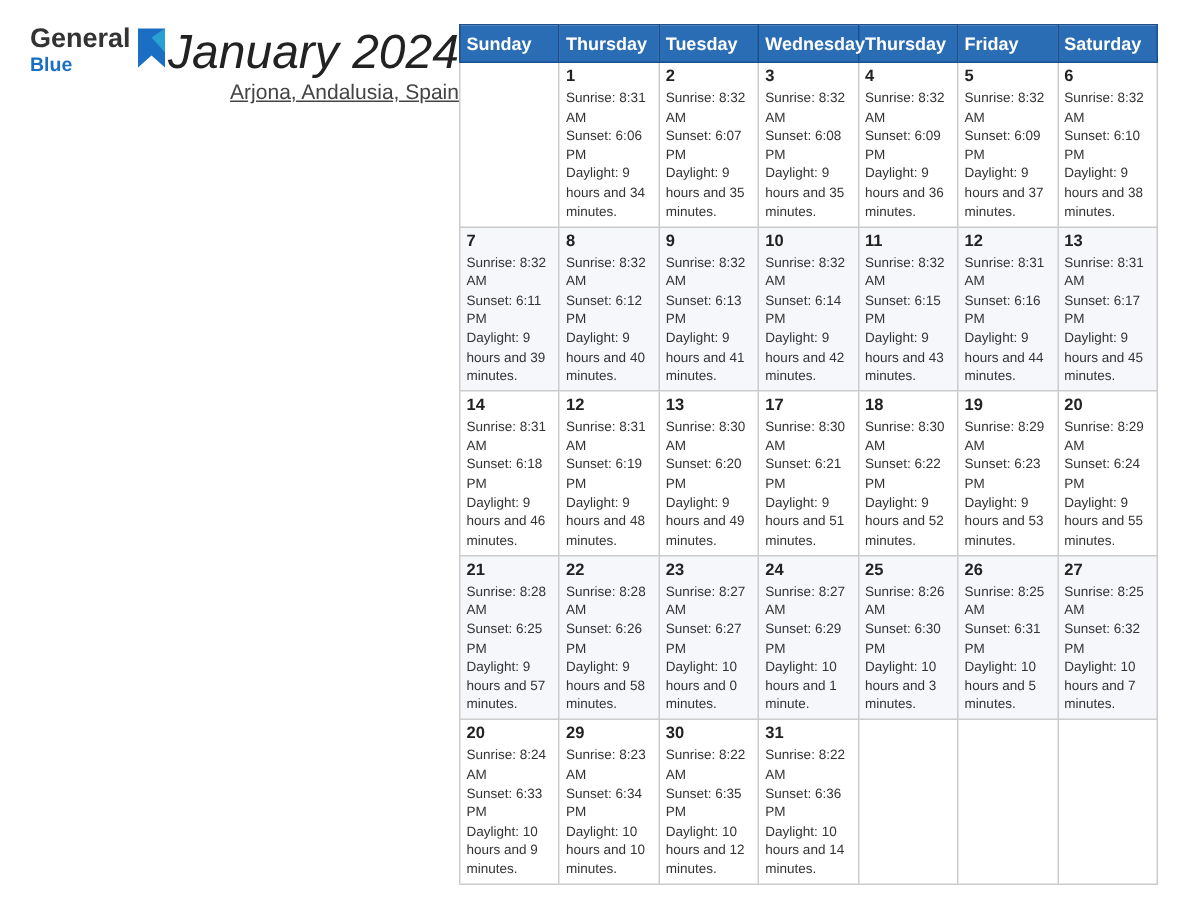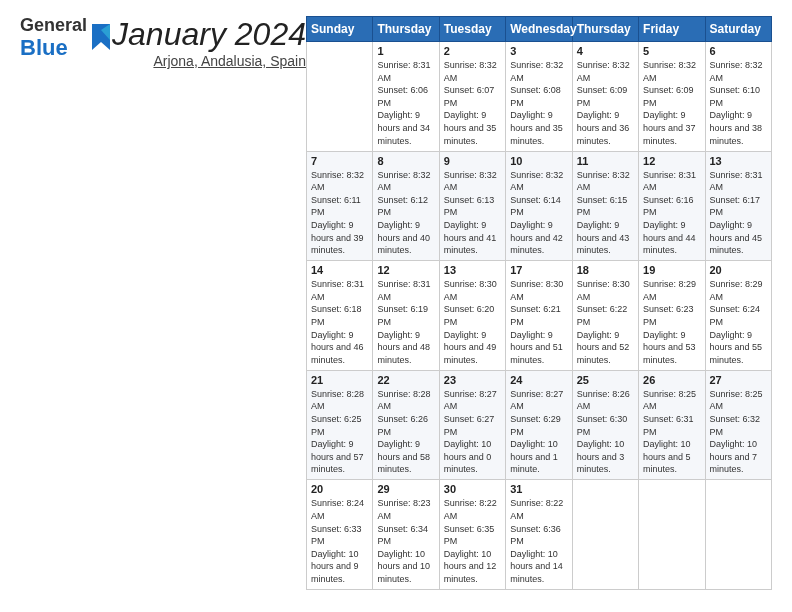--- a/index.html
+++ b/index.html
@@ -92,21 +92,21 @@
     }
   </style>
 </head>
 <body>
 
 <div class="page">
   <div class="header">
     <div class="logo">
       <div class="logo-text">
         <span style="font-size:18px;font-weight:bold;color:#333;">General</span>
-        <span style="font-size:22px;font-weight:bold;color:#1a6fc4;">Blue</span>
+        <span style="font-size:13px;font-weight:bold;color:#1a6fc4;">Blue</span>
       </div>
       <svg width="22" height="32" viewBox="0 0 22 32" style="margin-left:3px;">
         <polygon points="2,2 20,2 20,28 11,20 2,28" fill="#1a6fc4"></polygon>
         <polygon points="11,8 20,2 20,18" fill="#2a9fd4"></polygon>
       </svg>
     </div>
     <div class="title-area">
       <div class="month-title">January 2024</div>
       <div class="location">Arjona, Andalusia, Spain</div>
     </div>

